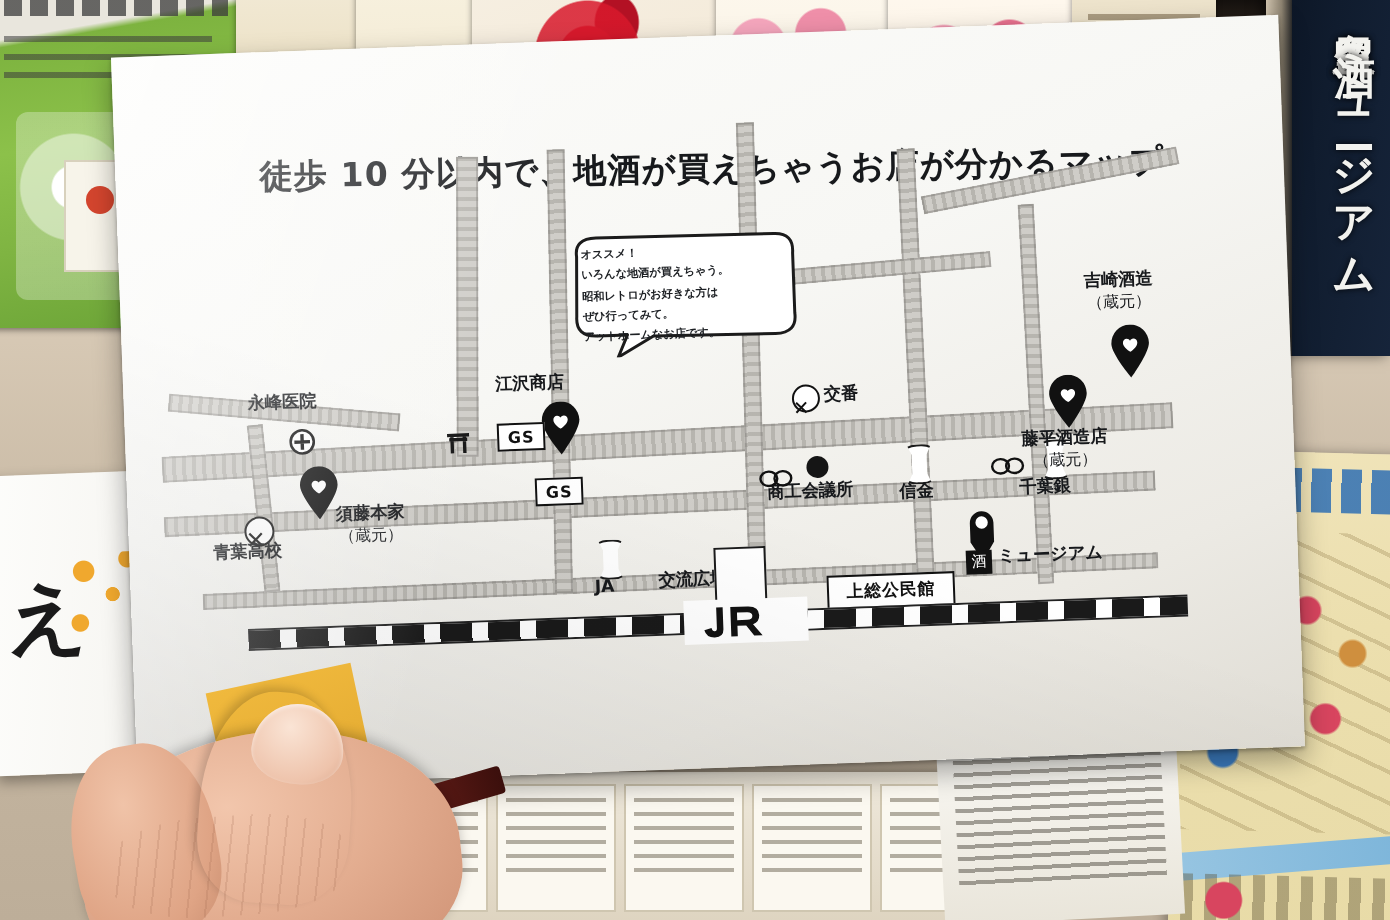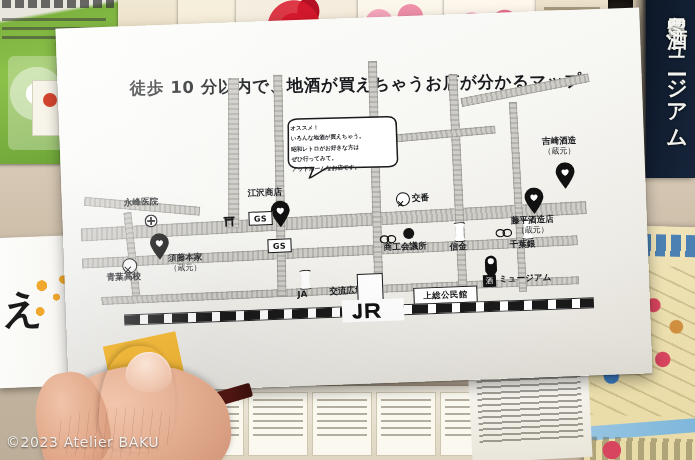--- a/index.html
+++ b/index.html
@@ -400,14 +400,13 @@
   <div class="yellow-card"></div>
   <div class="dark-sliver"></div>
   <div class="hand">
     <div class="palm"></div>
     <div class="finger-b"></div>
     <div class="finger-a"></div>
     <div class="nail"></div>
     <div class="knuckles"></div>
   </div>
 
-  <div class="watermark">©2023 Atelier BAKU</div>
 </div>
 
 </body></html>

